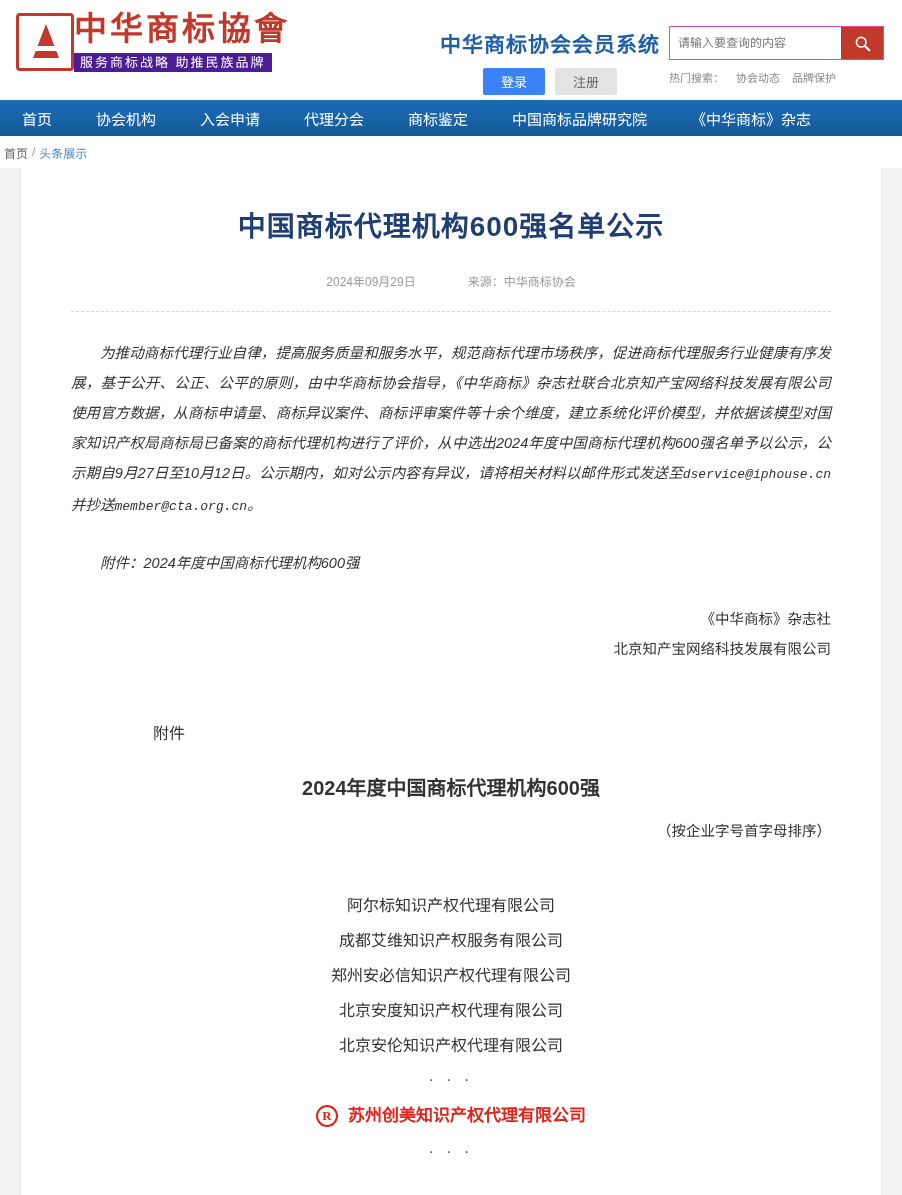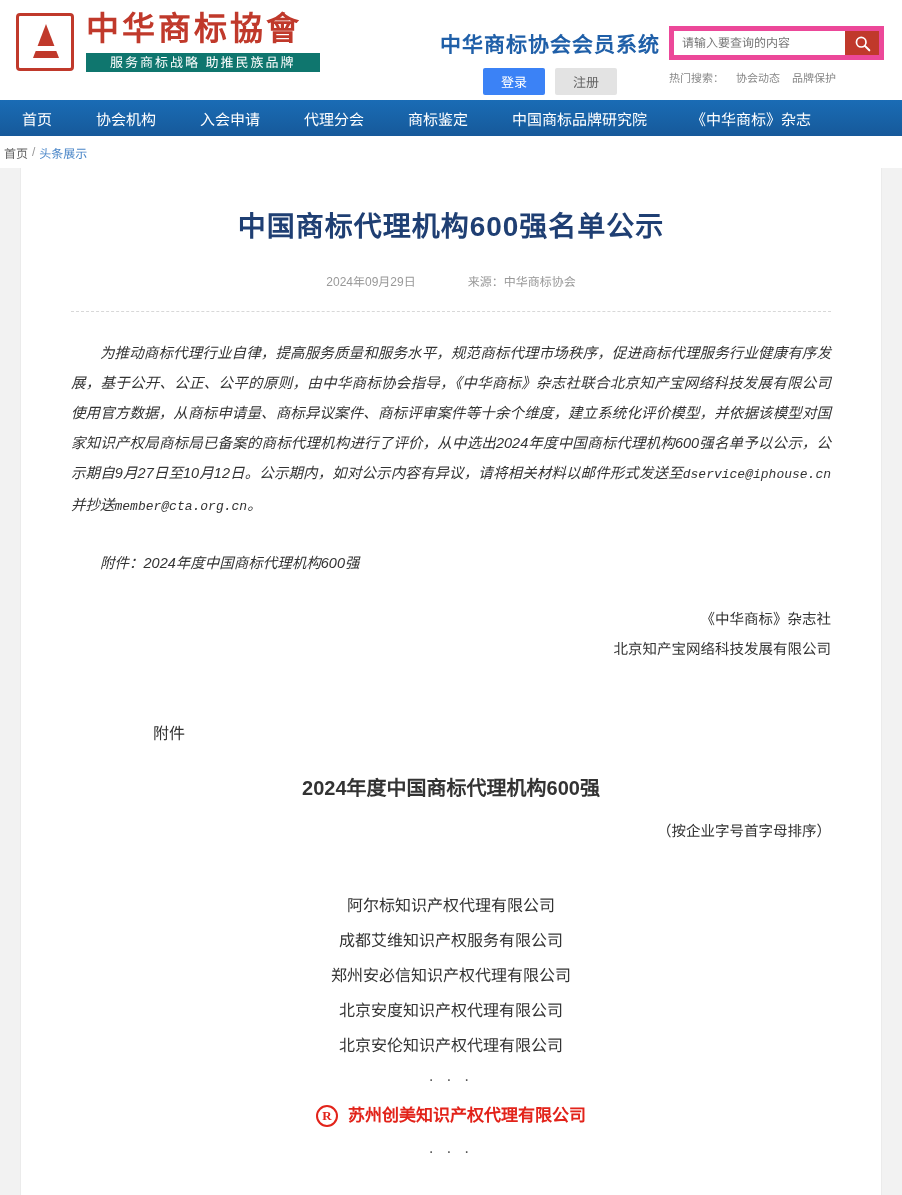--- a/index.html
+++ b/index.html
@@ -15,21 +15,21 @@
     position: relative;
     height: 100px;
     background: #ffffff;
     display: flex;
     align-items: flex-start;
   }
   .logo-wrap {
     display: flex;
     align-items: center;
     padding: 12px 0 0 16px;
-    gap: 12px;
+    gap: 0;
   }
   .logo-mark {
     width: 58px; height: 58px;
     border: 3px solid #c0392b;
     border-radius: 4px;
     position: relative;
     background: #ffffff;
     flex: none;
   }
   .logo-mark:before {
@@ -51,24 +51,24 @@
   .logo-text { line-height: 1; }
   .logo-title {
     font-family: "DejaVu Serif", "Liberation Serif", serif;
     font-size: 33px;
     font-weight: bold;
     color: #c0392b;
     letter-spacing: 3px;
   }
   .logo-sub {
     margin-top: 8px;
-    background: #0f766e;
+    background: #4c1d95;
     color: #fff;
     font-size: 13px;
-    padding: 3px 24px;
+    padding: 3px 6px;
     letter-spacing: 2px;
     display: inline-block;
   }
   .header-center {
     position: absolute;
     left: 430px;
     top: 28px;
     text-align: center;
     width: 240px;
   }
@@ -105,21 +105,21 @@
   }
   .search-area {
     position: absolute;
     right: 18px;
     top: 26px;
     width: 215px;
   }
   .search-box {
     display: flex;
     height: 34px;
-    border: 5px solid #ec4899;
+    border: 1px solid #ec4899;
   }
   .search-input {
     flex: 1;
     border: none;
     outline: none;
     padding: 0 8px;
     font-size: 12px;
     color: #888;
     font-family: "Liberation Sans", sans-serif;
   }

